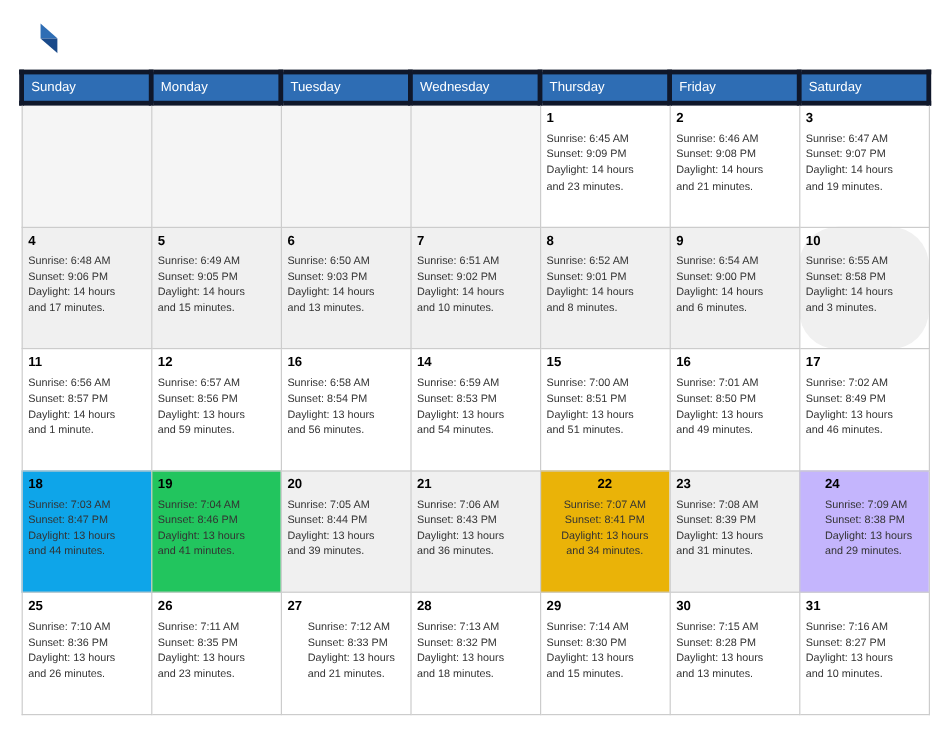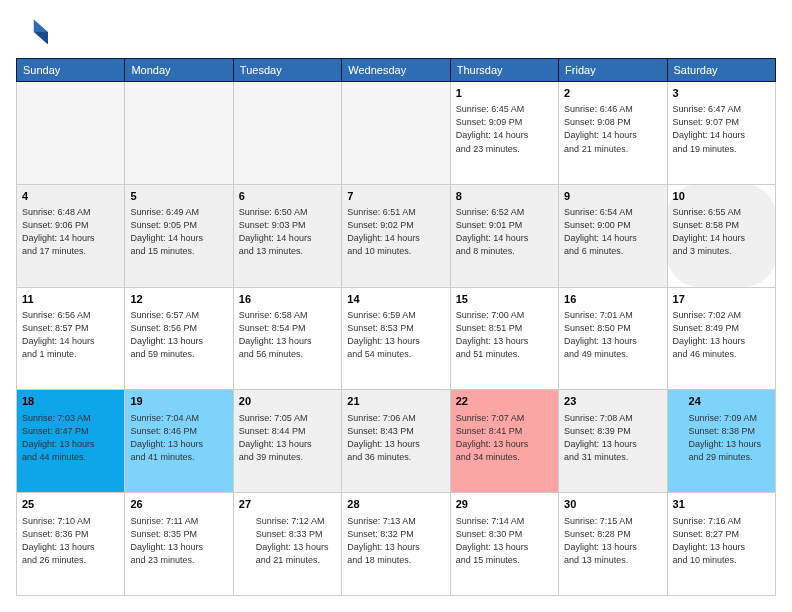--- a/index.html
+++ b/index.html
@@ -60,21 +60,21 @@
       width: 100%;
       font-size: 9.5px;
     }
     .calendar th {
       background: #2e6db4;
       color: #fff;
       text-align: left;
       padding: 5px 6px;
       font-size: 11px;
       font-weight: normal;
-      border: 1px solid #0f172a;
+      border: 4px solid #0f172a;
     }
     .calendar td {
       border: 1px solid #ccc;
       vertical-align: top;
       padding: 4px 5px;
       width: calc(100% / 7);
       background: #fff;
       line-height: 1.4;
     }
     .calendar td.empty {
@@ -260,56 +260,56 @@
           </td>
         </tr>
         <tr>
           <td style="background: #0ea5e9;">
             <span class="day-num">18</span>
             <div class="day-info" style="white-space: pre-line;">Sunrise: 7:03 AM
 Sunset: 8:47 PM
 Daylight: 13 hours
 and 44 minutes.</div>
           </td>
-          <td style="background: #7dd3fc;">
+          <td style="background: #22c55e;">
             <span class="day-num">19</span>
             <div class="day-info" style="white-space: pre-line;">Sunrise: 7:04 AM
 Sunset: 8:46 PM
 Daylight: 13 hours
 and 41 minutes.</div>
           </td>
           <td style="background: rgb(240, 240, 240);">
             <span class="day-num">20</span>
             <div class="day-info" style="white-space: pre-line;">Sunrise: 7:05 AM
 Sunset: 8:44 PM
 Daylight: 13 hours
 and 39 minutes.</div>
           </td>
           <td style="background: rgb(240, 240, 240);">
             <span class="day-num">21</span>
             <div class="day-info" style="white-space: pre-line;">Sunrise: 7:06 AM
 Sunset: 8:43 PM
 Daylight: 13 hours
 and 36 minutes.</div>
           </td>
-          <td style="background: #fca5a5;">
+          <td style="background: #eab308; text-align: center;">
             <span class="day-num">22</span>
             <div class="day-info" style="white-space: pre-line;">Sunrise: 7:07 AM
 Sunset: 8:41 PM
 Daylight: 13 hours
 and 34 minutes.</div>
           </td>
           <td style="background: rgb(240, 240, 240);">
             <span class="day-num">23</span>
             <div class="day-info" style="white-space: pre-line;">Sunrise: 7:08 AM
 Sunset: 8:39 PM
 Daylight: 13 hours
 and 31 minutes.</div>
           </td>
-          <td style="background: #7dd3fc; padding-left: 21px;">
+          <td style="background: #c4b5fd; padding-left: 21px;">
             <span class="day-num">24</span>
             <div class="day-info" style="white-space: pre-line;">Sunrise: 7:09 AM
 Sunset: 8:38 PM
 Daylight: 13 hours
 and 29 minutes.</div>
           </td>
         </tr>
         <tr>
           <td>
             <span class="day-num">25</span>

